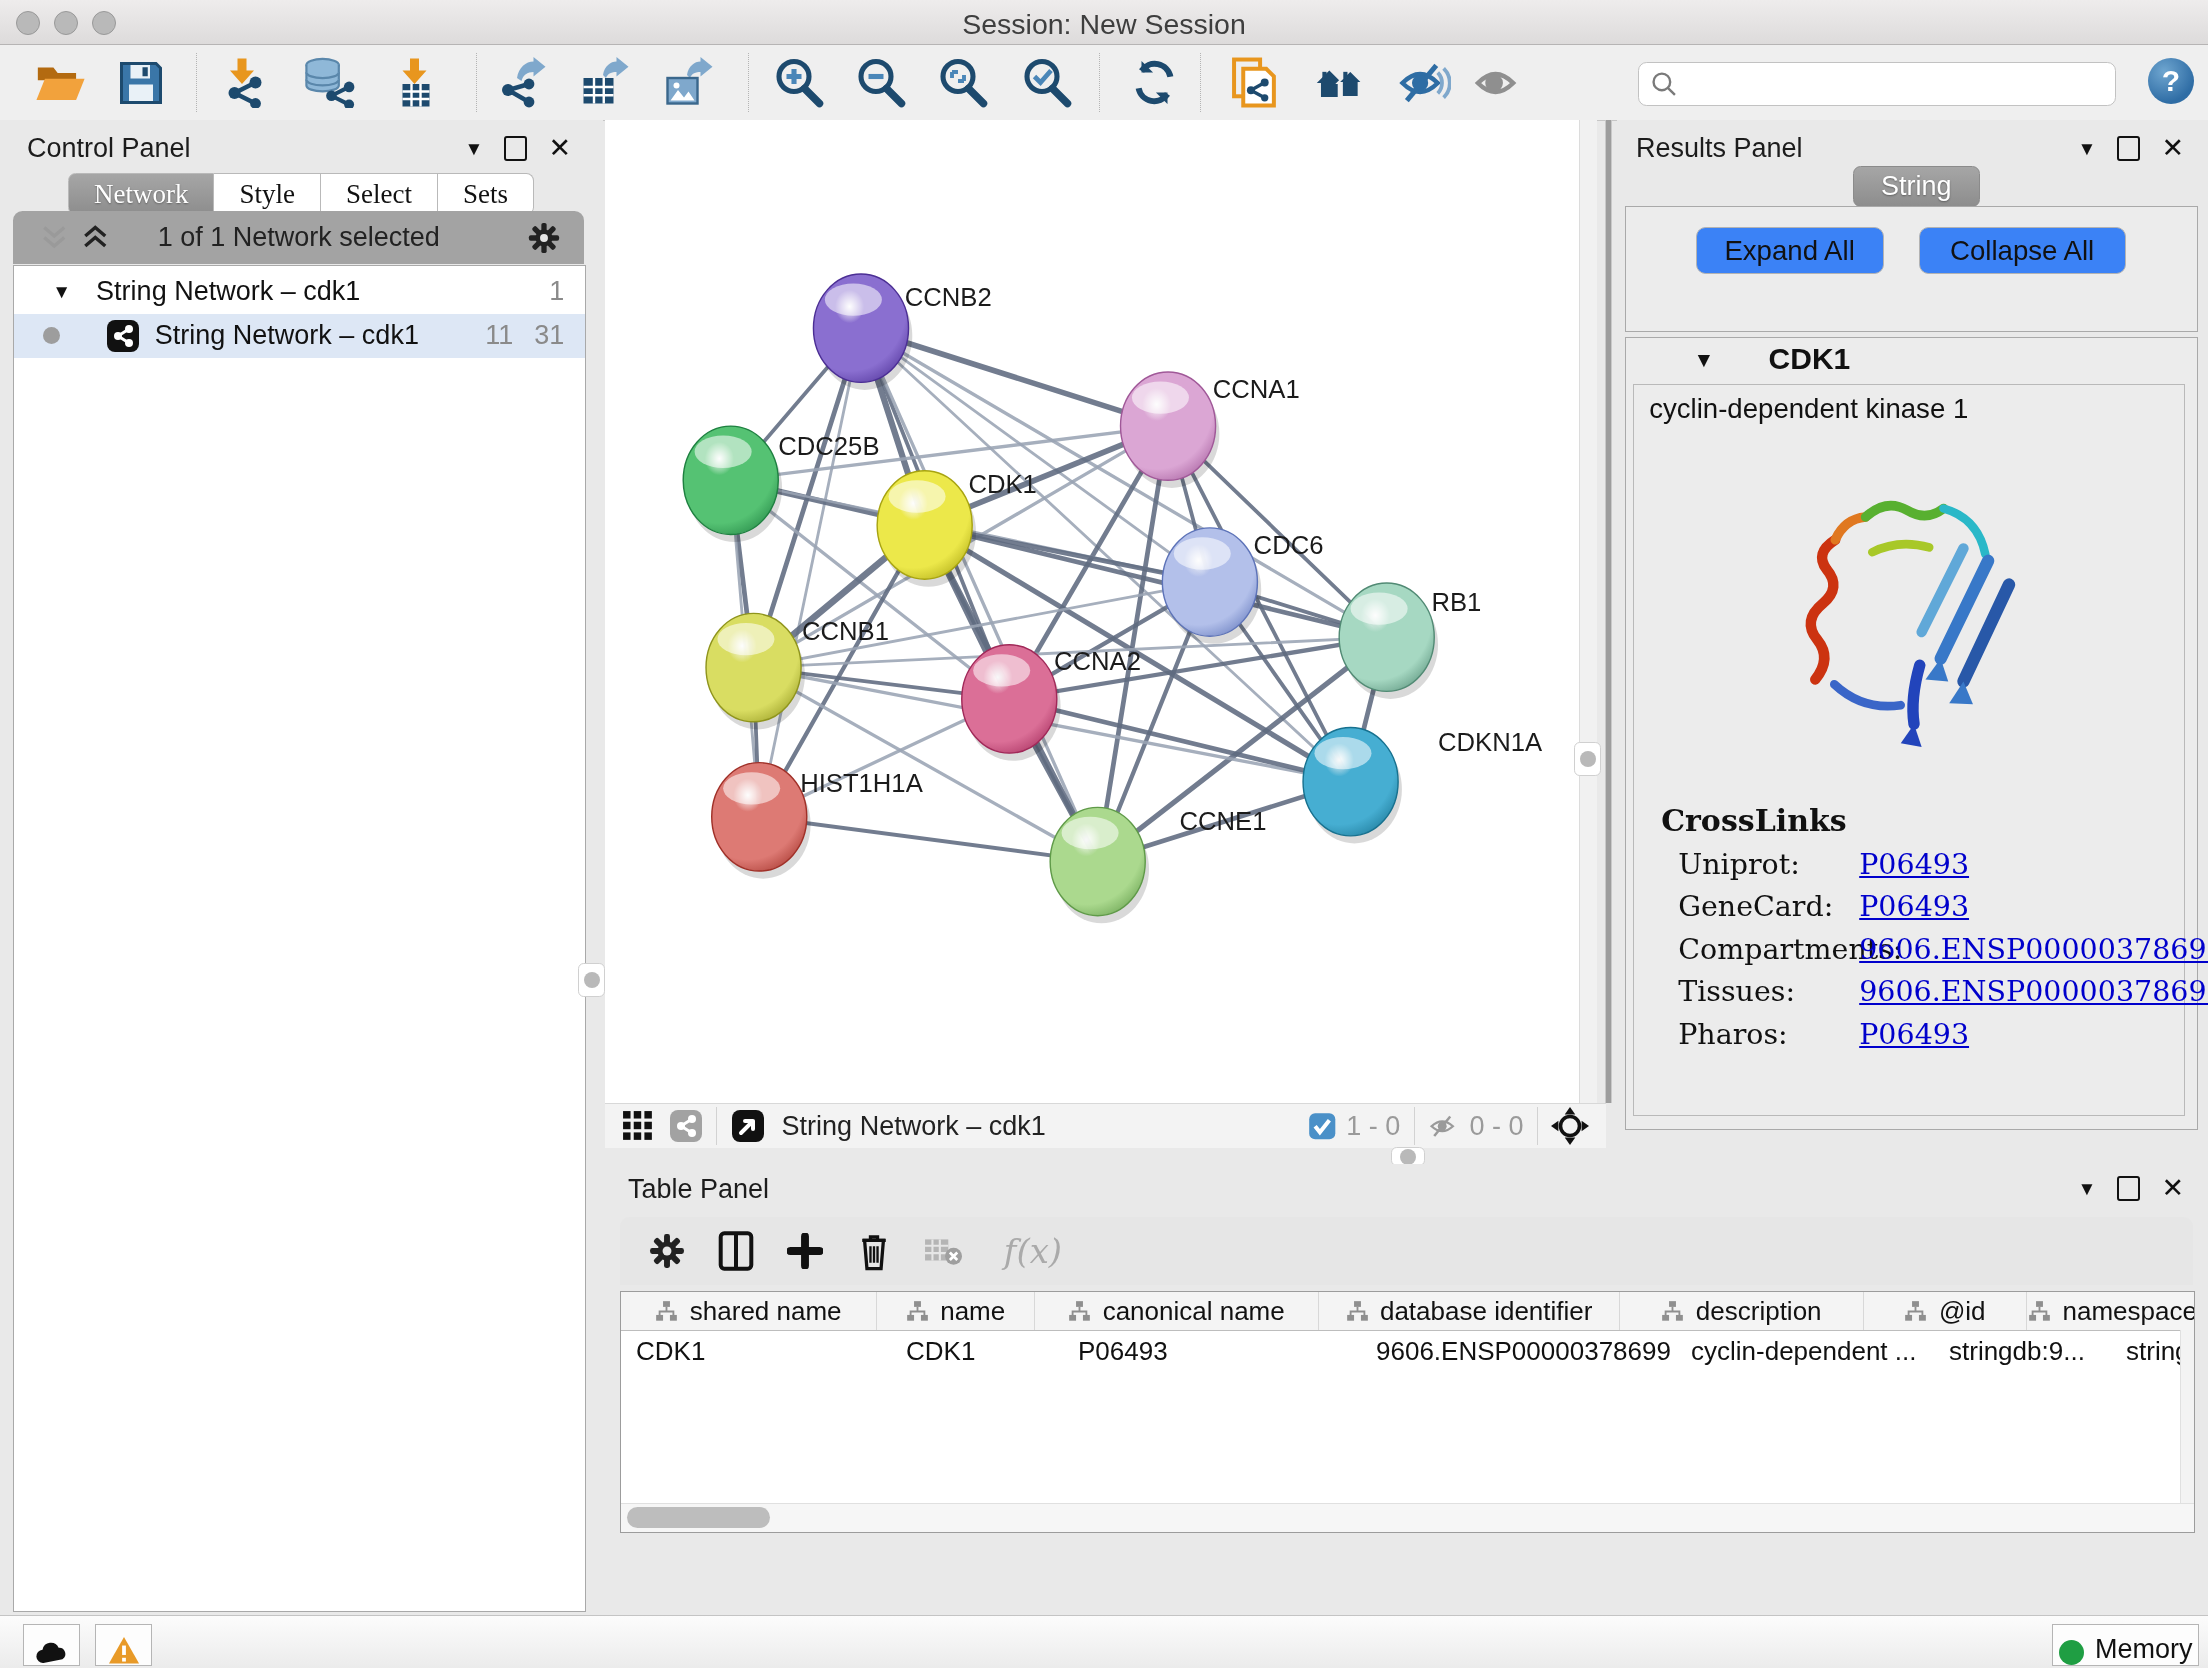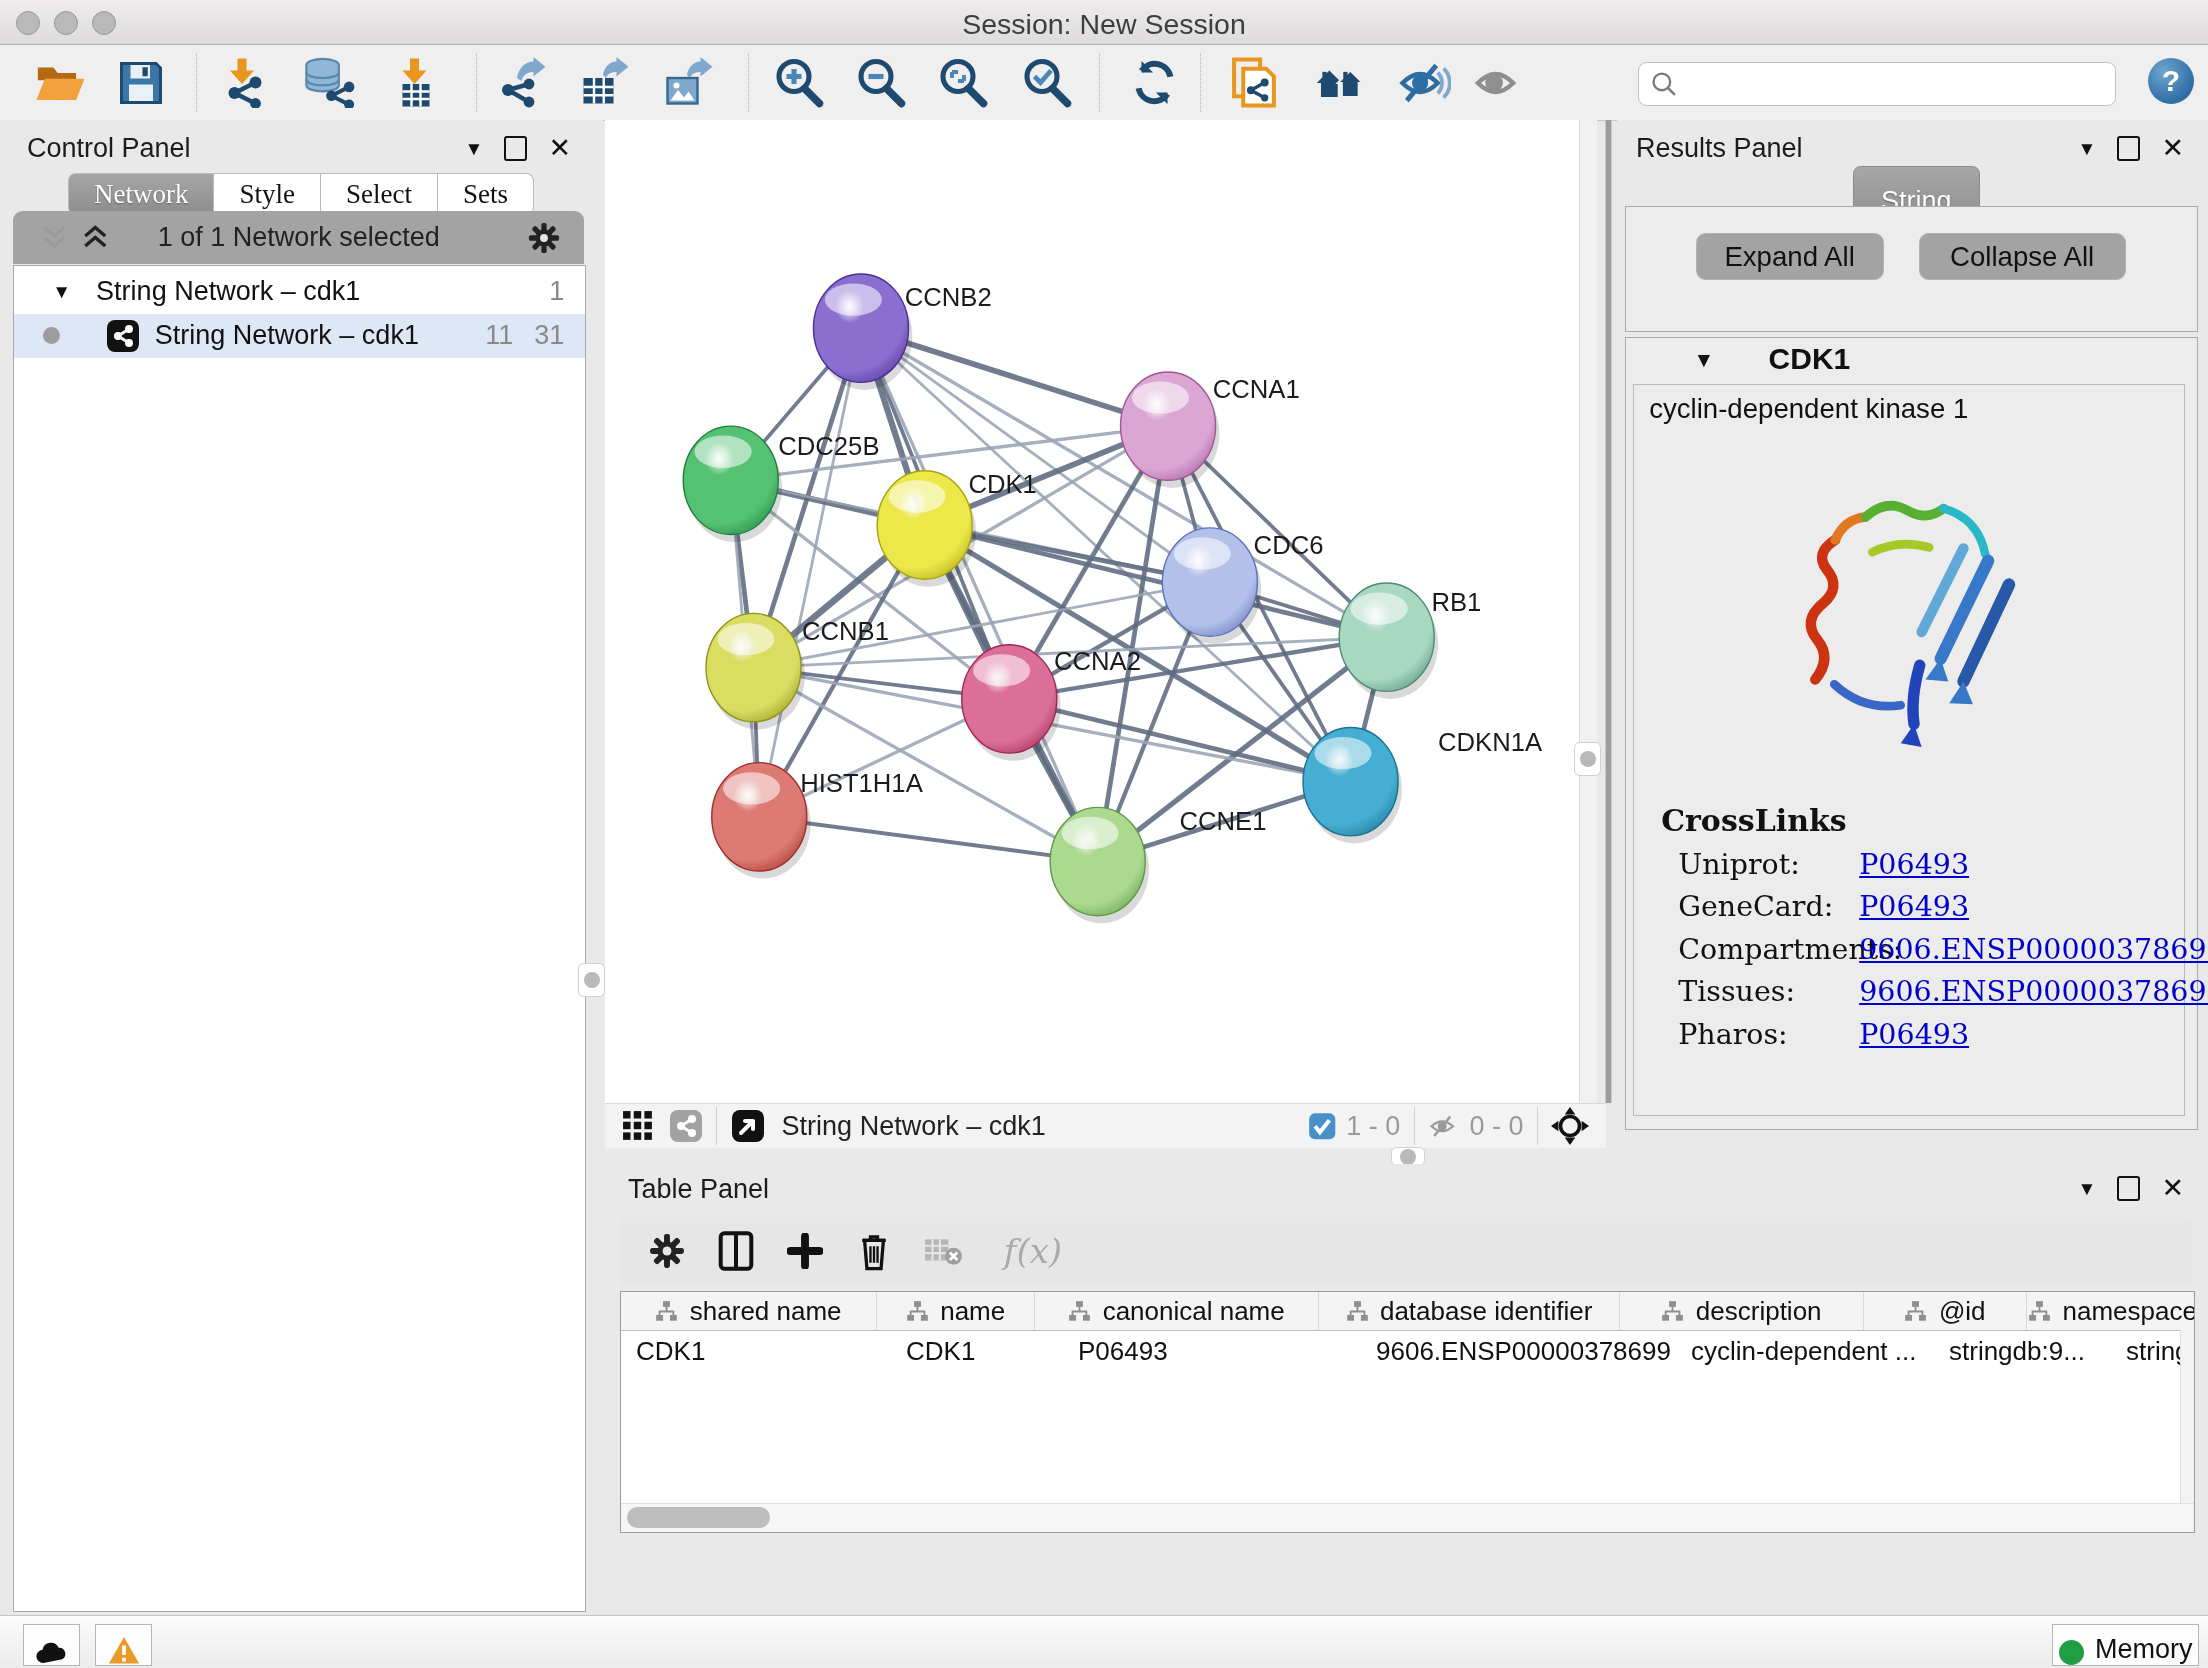--- a/index.html
+++ b/index.html
@@ -61,23 +61,23 @@
   #net-toolbar{position:absolute;left:605px;top:1103px;width:1001px;height:44px;background:#f3f3f3;border-top:1px solid #d8d8d8;display:flex;align-items:center;}
   #net-toolbar .nsep{width:0;height:38px;border-left:1px solid #d2d2d2;margin:0 13.3px;}
   #net-title{font-size:27px;color:#222;margin-left:17px;}
   .badge-num{font-size:27px;color:#9a9a9a;margin-left:9.5px;}
 
   
   #results-panel{position:absolute;left:1617px;top:120px;width:592px;height:1495px;background:#e9e9e9;}
   #rp-header{position:absolute;left:19px;top:13.3px;}
   #rp-wctl{position:absolute;right:25px;top:15px;}
   #rp-tab{position:absolute;left:236px;top:46px;background:linear-gradient(#a6a6a6,#8d8d8d);color:#fff;
-    font-size:27px;padding:19px 27px;border-radius:7.6px;border:1px solid #8b8b8b;text-shadow:0 1px 1.9px rgba(0,0,0,.35);}
+    font-size:27px;padding:4px 27px;border-radius:7.6px;border:1px solid #8b8b8b;text-shadow:0 1px 1.9px rgba(0,0,0,.35);}
   #rp-btnbox{position:absolute;left:7.6px;top:86px;width:571px;height:124px;background:#ececec;border:1.9px solid #a9a9a9;}
-  .rp-btn{position:absolute;top:26px;background:#a3a3a3;border:1px solid #b3b3b3;border-radius:9.5px;font-size:27.6px;color:#111;
+  .rp-btn{position:absolute;top:20px;background:#3b82f6;border:1px solid #b3b3b3;border-radius:9.5px;font-size:27.6px;color:#111;
     padding:6.7px 0;text-align:center;}
   #rp-section{position:absolute;left:7.6px;top:217px;width:571px;height:791px;background:#ececec;border:1.9px solid #a9a9a9;}
   #rp-sec-header{position:absolute;left:0;top:0;width:100%;height:44px;}
   #rp-gene-tri{position:absolute;left:68px;top:9.5px;font-size:21px;color:#111;}
   #rp-gene{position:absolute;left:143px;top:3.8px;font-size:30px;font-weight:bold;color:#111;}
   #rp-content{position:absolute;left:7.6px;top:46px;width:550px;height:730px;background:#ececec;border:1.9px solid #b9b9b9;}
   #rp-desc{position:absolute;left:15px;top:7.6px;font-size:27.6px;color:#111;}
   #protein-img{position:absolute;left:143px;top:57px;}
   #crosslinks{position:absolute;left:27px;top:418px;font-family:"DejaVu Serif","Liberation Serif",serif;}
   #crosslinks .clhead{font-size:30px;font-weight:bold;color:#111;margin-bottom:7.6px;}

